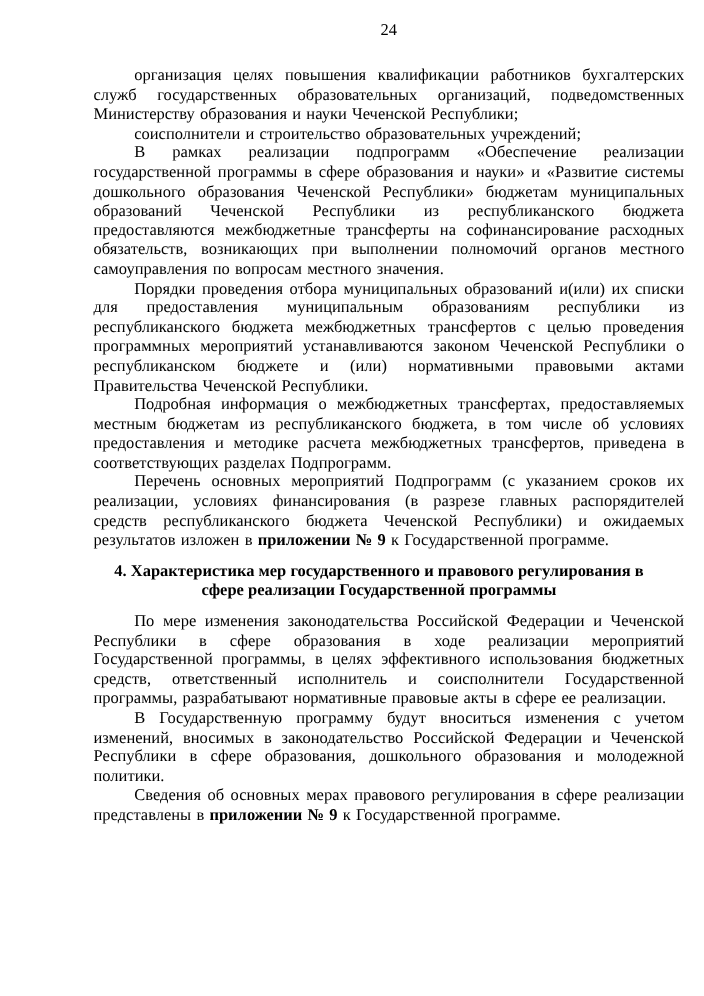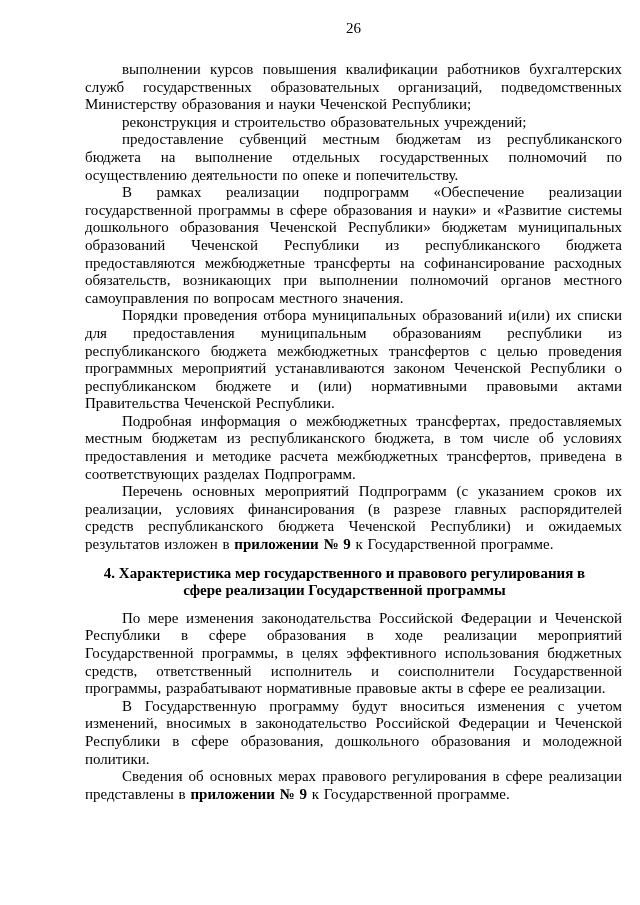--- a/index.html
+++ b/index.html
@@ -47,25 +47,24 @@
     font-weight: bold;
     text-align: center;
     text-indent: 0;
   }
   .bold { font-weight: bold; }
 </style>
 </head>
 <body>
 
 <div class="page">
-  <div class="page-number">26</div>
+  <div class="page-number">24</div>
   <div class="doc-body">
-      <p class="para"><span>выполнении курсов повышения квалификации работников бухгалтерских служб государственных образовательных организаций, подведомственных Министерству образования и науки Чеченской Республики;</span></p>
-      <p class="para"><span>реконструкция и строительство образовательных учреждений;</span></p>
-      <p class="para"><span>предоставление субвенций местным бюджетам из республиканского бюджета на выполнение отдельных государственных полномочий по осуществлению деятельности по опеке и попечительству.</span></p>
+      <p class="para"><span>организация целях повышения квалификации работников бухгалтерских служб государственных образовательных организаций, подведомственных Министерству образования и науки Чеченской Республики;</span></p>
+      <p class="para"><span>соисполнители и строительство образовательных учреждений;</span></p>
       <p class="para"><span>В рамках реализации подпрограмм «Обеспечение реализации государственной программы в сфере образования и науки» и «Развитие системы дошкольного образования Чеченской Республики» бюджетам муниципальных образований Чеченской Республики из республиканского бюджета предоставляются межбюджетные трансферты на софинансирование расходных обязательств, возникающих при выполнении полномочий органов местного самоуправления по вопросам местного значения.</span></p>
       <p class="para"><span>Порядки проведения отбора муниципальных образований и(или) их списки для предоставления муниципальным образованиям республики из республиканского бюджета межбюджетных трансфертов с целью проведения программных мероприятий устанавливаются законом Чеченской Республики о республиканском бюджете и (или) нормативными правовыми актами Правительства Чеченской Республики.</span></p>
       <p class="para"><span>Подробная информация о межбюджетных трансфертах, предоставляемых местным бюджетам из республиканского бюджета, в том числе об условиях предоставления и методике расчета межбюджетных трансфертов, приведена в соответствующих разделах Подпрограмм.</span></p>
       <p class="para"><span>Перечень основных мероприятий Подпрограмм (с указанием сроков их реализации, условиях финансирования (в разрезе главных распорядителей средств республиканского бюджета Чеченской Республики) и ожидаемых результатов изложен в </span><span class="bold">приложении № 9</span><span> к Государственной программе.</span></p>
       <p class="heading"><span class="bold">4. Характеристика мер государственного и правового регулирования в сфере реализации Государственной программы</span></p>
       <p class="para"><span>По мере изменения законодательства Российской Федерации и Чеченской Республики в сфере образования в ходе реализации мероприятий Государственной программы, в целях эффективного использования бюджетных средств, ответственный исполнитель и соисполнители Государственной программы, разрабатывают нормативные правовые акты в сфере ее реализации.</span></p>
       <p class="para"><span>В Государственную программу будут вноситься изменения с учетом изменений, вносимых в законодательство Российской Федерации и Чеченской Республики в сфере образования, дошкольного образования и молодежной политики.</span></p>
       <p class="para"><span>Сведения об основных мерах правового регулирования в сфере реализации представлены в </span><span class="bold">приложении № 9</span><span> к Государственной программе.</span></p>
     </div>
 </div>

